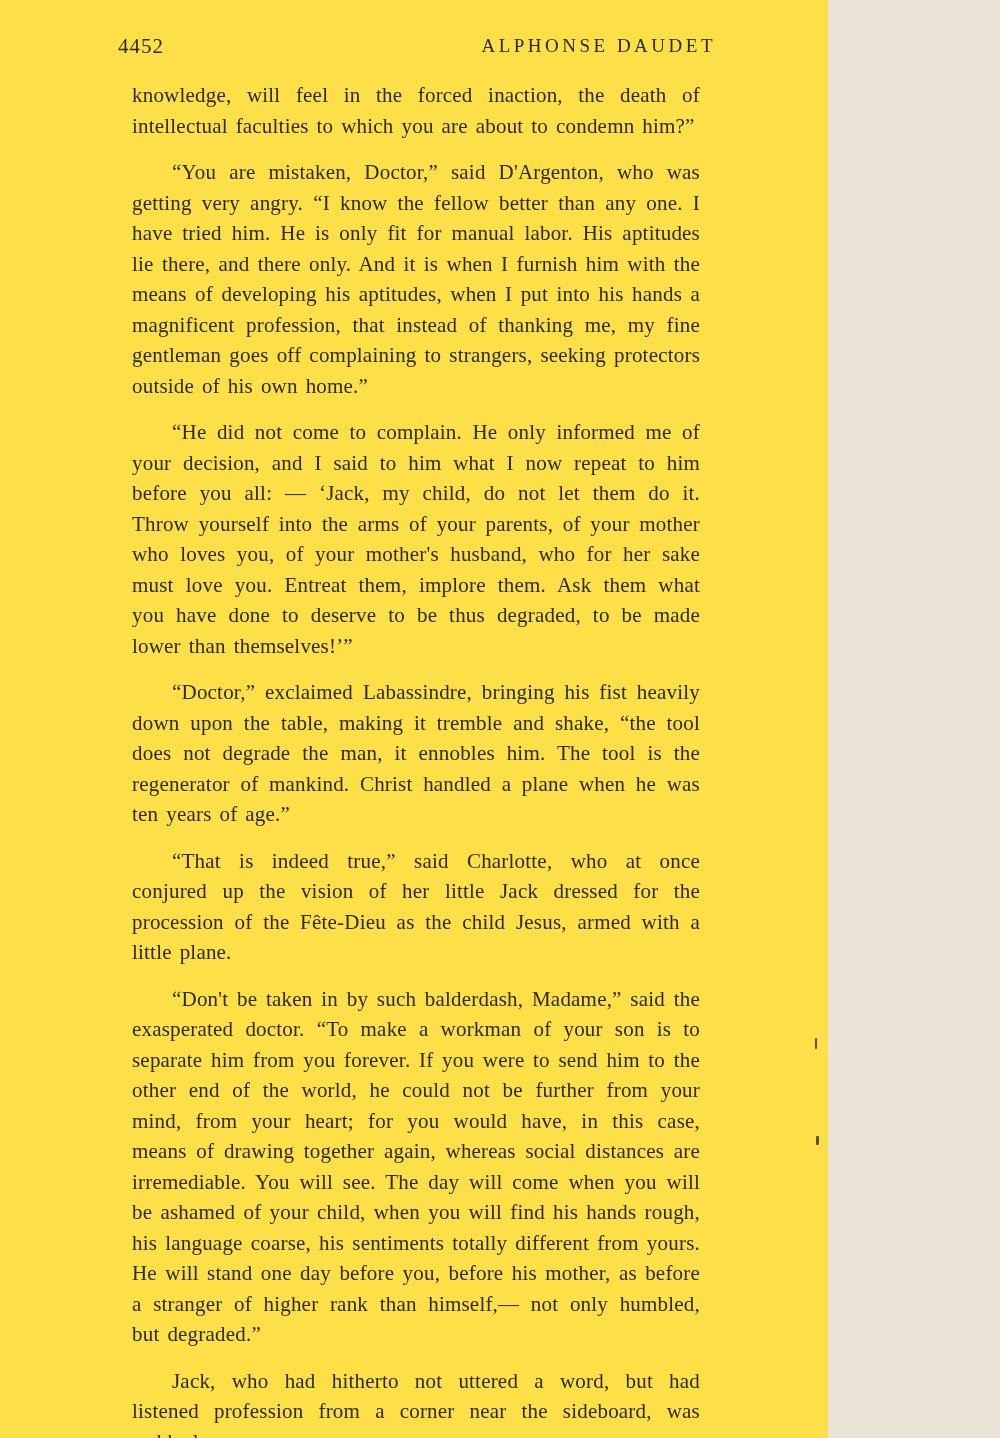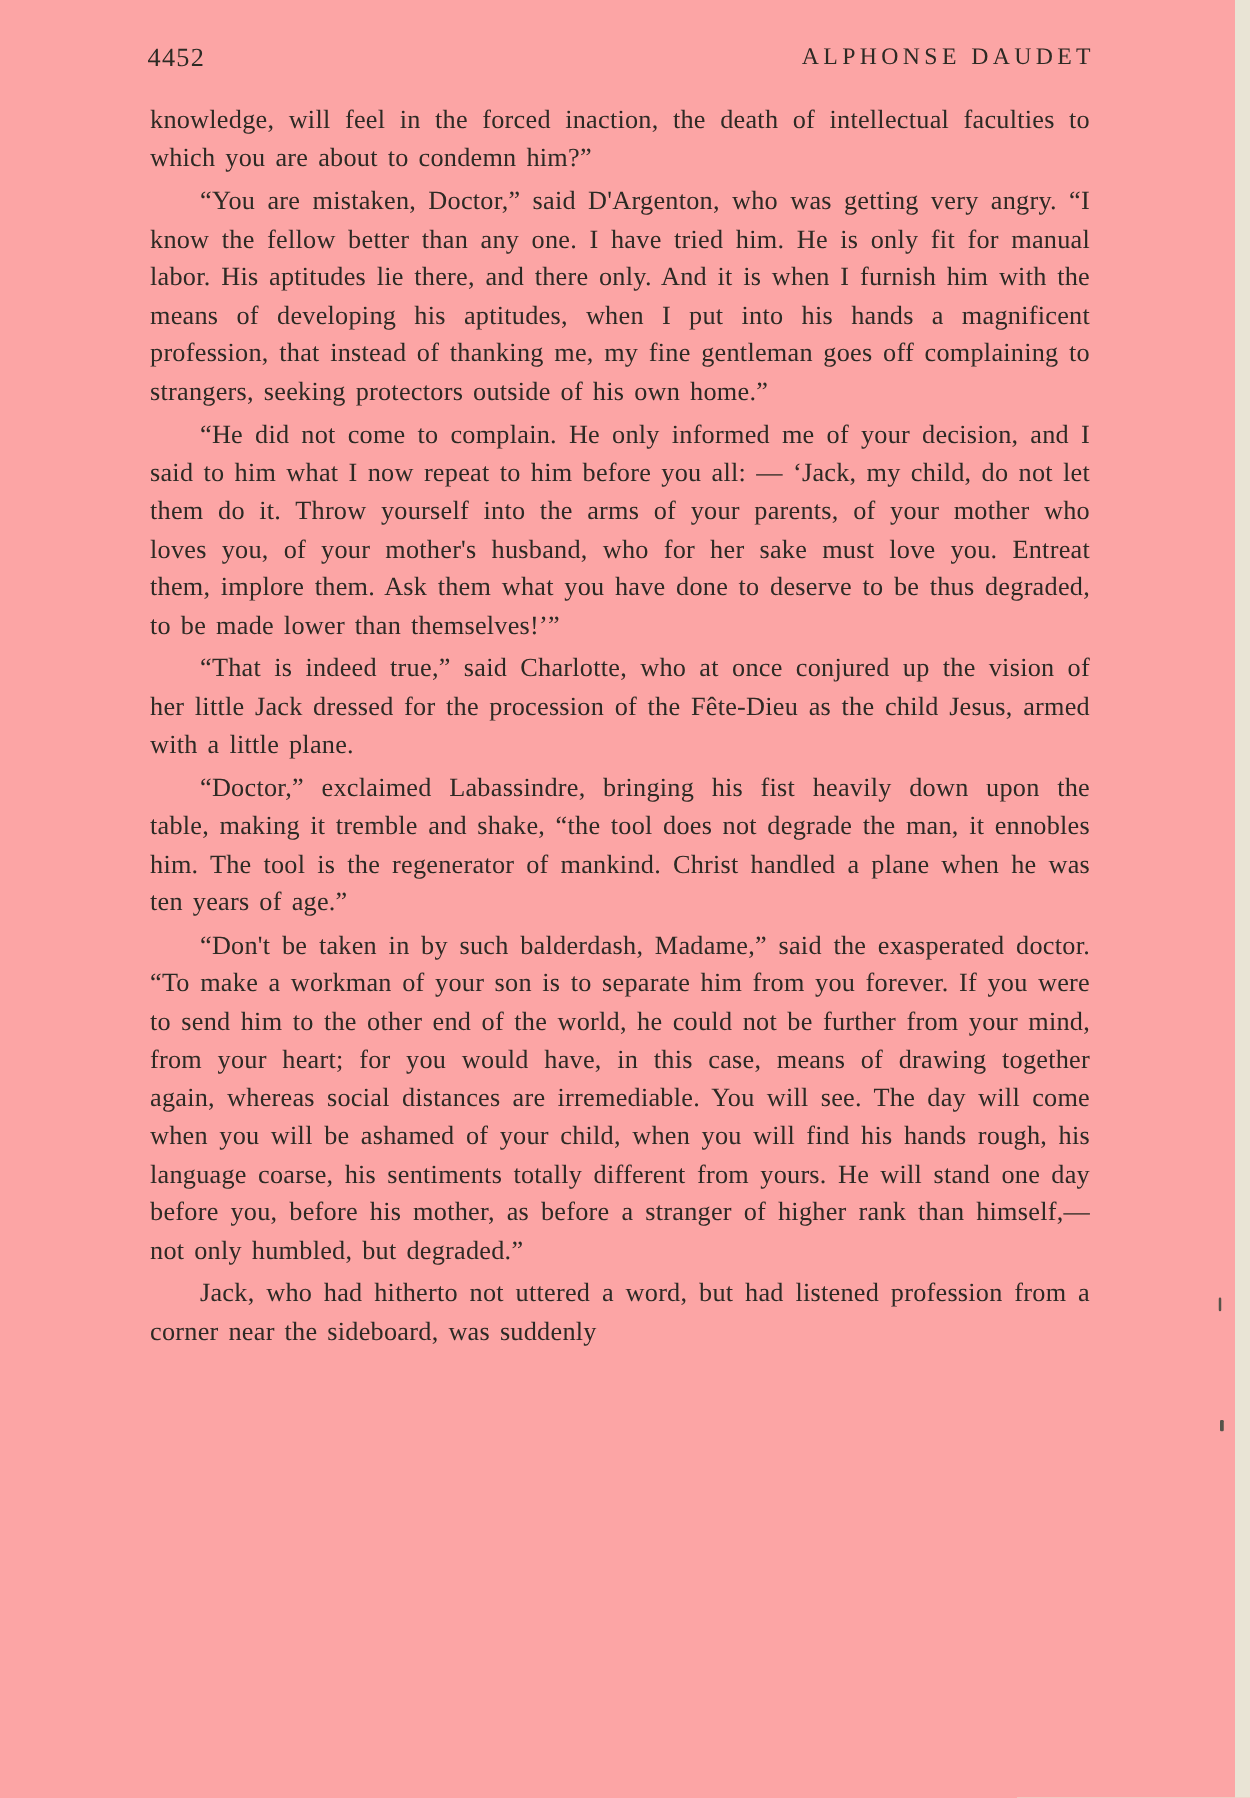--- a/index.html
+++ b/index.html
@@ -1,23 +1,23 @@
 <!DOCTYPE html>
 <html><head>
 <meta charset="utf-8">
 <style>
   html, body {
     margin: 0;
     padding: 0;
     background: #e9e4d5;
   }
   .page {
-    width: 988px;
+    width: 828px;
     height: 1438px;
-    background: #fca5a5;
+    background: #fde047;
     position: relative;
     box-sizing: border-box;
     padding: 32px 112px 16px 116px;
     font-family: "Liberation Serif", "DejaVu Serif", serif;
     color: #2d2a24;
     overflow: hidden;
   }
   .page-header {
     position: relative;
     height: 30px;
@@ -38,21 +38,21 @@
     padding-top: 3px;
   }
   .text-block {
     font-size: 21px;
     line-height: 30.5px;
     text-align: justify;
     word-spacing: 2.5px;
     letter-spacing: 0.2px;
   }
   .text-block p {
-    margin: 4px;
+    margin: 16px;
     text-indent: 40px;
   }
   .text-block p.no-indent {
     text-indent: 0;
   }
   .artifact {
     position: absolute;
     background: #57534a;
     border-radius: 1px;
   }
@@ -66,22 +66,22 @@
 
   <header class="page-header">
     <span class="page-number">4452</span>
     <span class="running-title">ALPHONSE DAUDET</span>
   </header>
 
   <main class="text-block">
     <p class="no-indent">knowledge, will feel in the forced inaction, the death of intellectual faculties to which you are about to condemn him?”</p>
     <p>“You are mistaken, Doctor,” said D'Argenton, who was getting very angry.  “I know the fellow better than any one.  I have tried him.  He is only fit for manual labor.  His aptitudes lie there, and there only.  And it is when I furnish him with the means of developing his aptitudes, when I put into his hands a magnificent profession, that instead of thanking me, my fine gentleman goes off complaining to strangers, seeking protectors outside of his own home.”</p>
     <p>“He did not come to complain.  He only informed me of your decision, and I said to him what I now repeat to him before you all: — ‘Jack, my child, do not let them do it.  Throw yourself into the arms of your parents, of your mother who loves you, of your mother's husband, who for her sake must love you.  Entreat them, implore them.  Ask them what you have done to deserve to be thus degraded, to be made lower than themselves!’”</p>
+    <p>“Doctor,” exclaimed Labassindre, bringing his fist heavily down upon the table, making it tremble and shake, “the tool does not degrade the man, it ennobles him.  The tool is the regenerator of mankind.  Christ handled a plane when he was ten years of age.”</p>
     <p>“That is indeed true,” said Charlotte, who at once conjured up the vision of her little Jack dressed for the procession of the Fête-Dieu as the child Jesus, armed with a little plane.</p>
-    <p>“Doctor,” exclaimed Labassindre, bringing his fist heavily down upon the table, making it tremble and shake, “the tool does not degrade the man, it ennobles him.  The tool is the regenerator of mankind.  Christ handled a plane when he was ten years of age.”</p>
     <p>“Don't be taken in by such balderdash, Madame,” said the exasperated doctor.  “To make a workman of your son is to separate him from you forever.  If you were to send him to the other end of the world, he could not be further from your mind, from your heart; for you would have, in this case, means of drawing together again, whereas social distances are irremediable.  You will see.  The day will come when you will be ashamed of your child, when you will find his hands rough, his language coarse, his sentiments totally different from yours.  He will stand one day before you, before his mother, as before a stranger of higher rank than himself,— not only humbled, but degraded.”</p>
     <p>Jack, who had hitherto not uttered a word, but had listened profession from a corner near the sideboard, was suddenly</p>
   </main>
 
   <div class="artifact artifact-1"></div>
   <div class="artifact artifact-2"></div>
 
 </div>
 
 </body></html>

